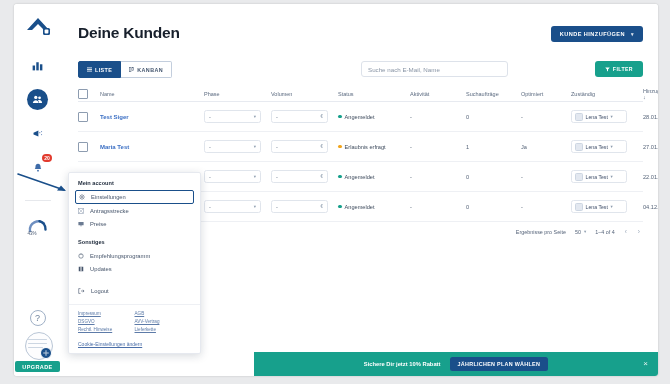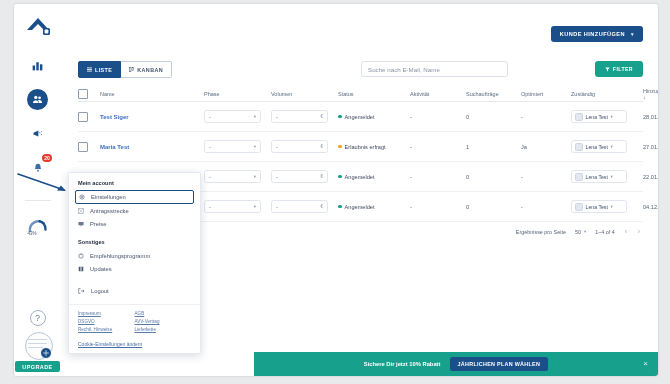--- a/index.html
+++ b/index.html
@@ -307,20 +307,21 @@
             </g>
           </svg>
         </span>
       </div>
       <div class="upgrade">UPGRADE</div>
     </div>
   </div>
 
   <div class="main">
 
+    <div class="page-title">Deine Kunden</div>
 
     <button class="add-btn">
       <span>KUNDE HINZUFÜGEN</span>
       <span class="car">▾</span>
     </button>
 
     <div class="toolbar">
       <div class="segmented">
         <div class="seg active">
           <svg width="5" height="5" viewBox="0 0 10 10">

